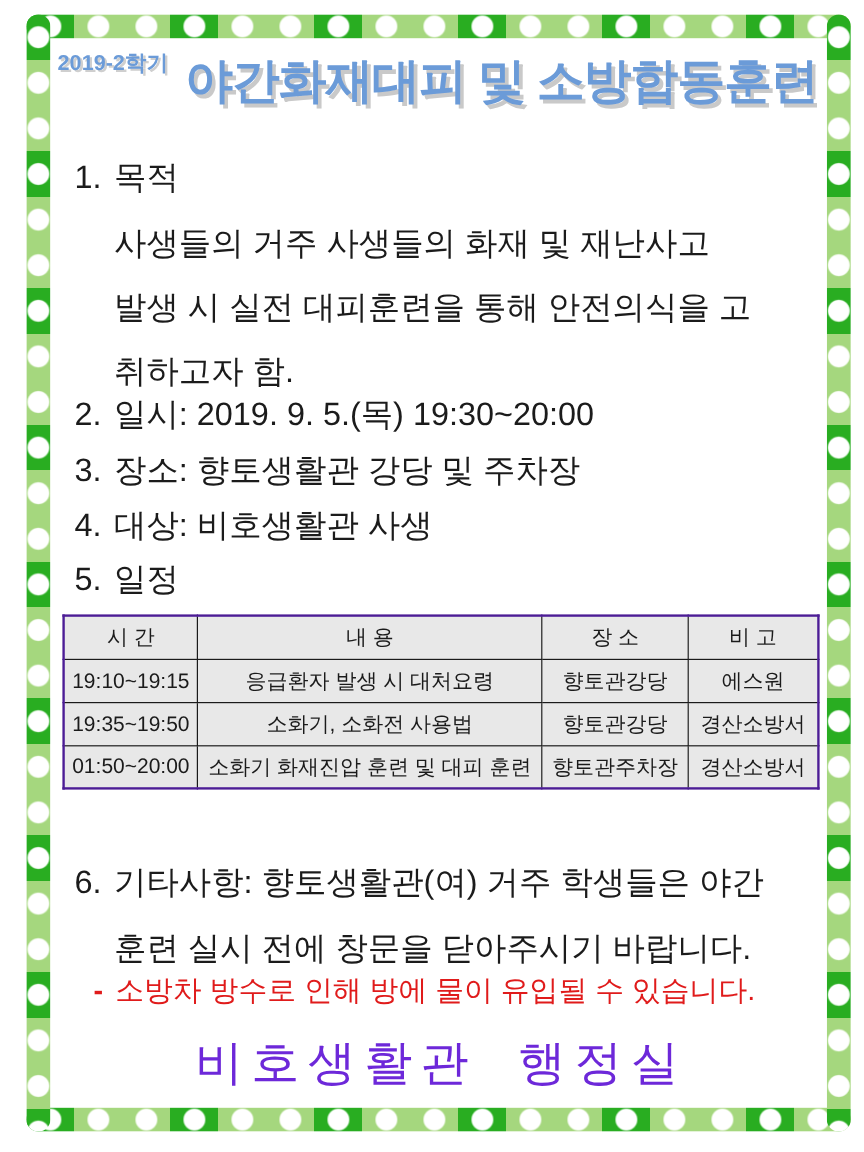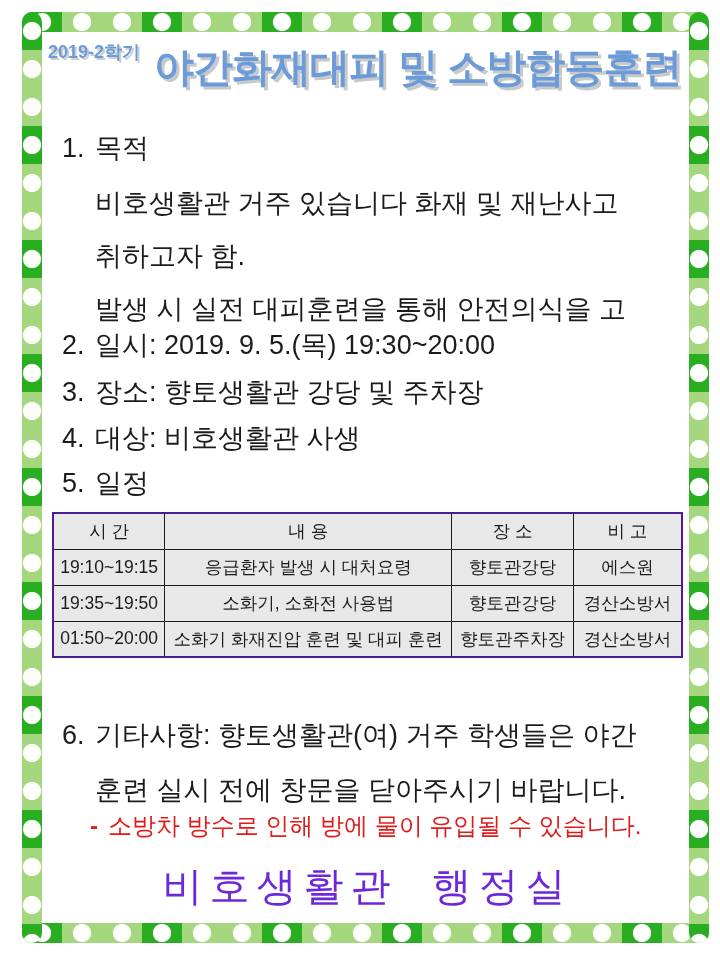--- a/index.html
+++ b/index.html
@@ -90,21 +90,21 @@
     font-size: 17.5px; font-weight: normal;
     overflow: hidden; white-space: nowrap;
   }
   col.c-time  { width: 17.75%; }
   col.c-desc  { width: 45.65%; }
   col.c-place { width: 19.33%; }
   col.c-note  { width: 17.27%; }
 
   
   .warning {
-    position: absolute; left: 90px; top: 812px; width: 570px;
+    position: absolute; left: 78px; top: 812px; width: 570px;
     font-size: 24px; line-height: 28px; color: #e01b1b;
     white-space: nowrap;
   }
   .warning .dash { font-weight: bold; margin-right: 10px; }
   .signature {
     position: absolute; left: 52px; top: 862px; width: 631px;
     text-align: center;
     font-size: 40px; line-height: 48px; color: #6d28d9;
     letter-spacing: 7px; word-spacing: 16px;
     white-space: nowrap;
@@ -123,23 +123,23 @@
   <div class="header">
     <span class="semester">2019-2학기</span>
     <span class="big-title">야간화재대피 및 소방합동훈련</span>
   </div>
 
   <div class="list-row row-1">
     <span class="num">1.</span>
     <span>목적</span>
   </div>
   <div class="purpose-body">
-    <div>비호생활관 거주 있습니다 화재 및 재난사고</div>
+    <div>사생들의 거주 사생들의 화재 및 재난사고</div>
+    <div>발생 시 실전 대피훈련을 통해 안전의식을 고</div>
     <div>취하고자 함.</div>
-    <div>발생 시 실전 대피훈련을 통해 안전의식을 고</div>
   </div>
 
   <div class="list-row row-2">
     <span class="num">2.</span>
     <span>일시: 2019. 9. 5.(목) 19:30~20:00</span>
   </div>
   <div class="list-row row-3">
     <span class="num">3.</span>
     <span>장소: 향토생활관 강당 및 주차장</span>
   </div>

